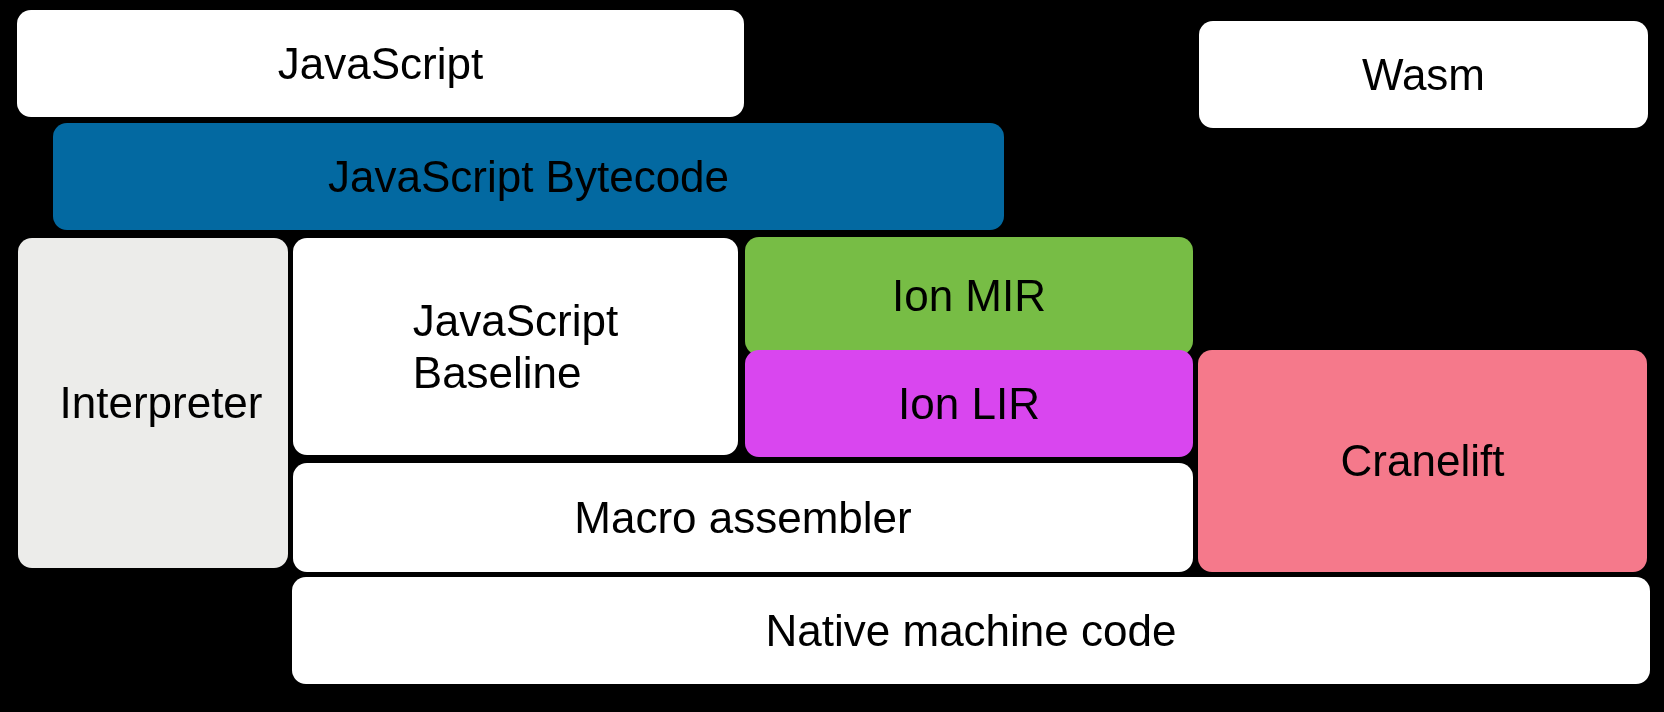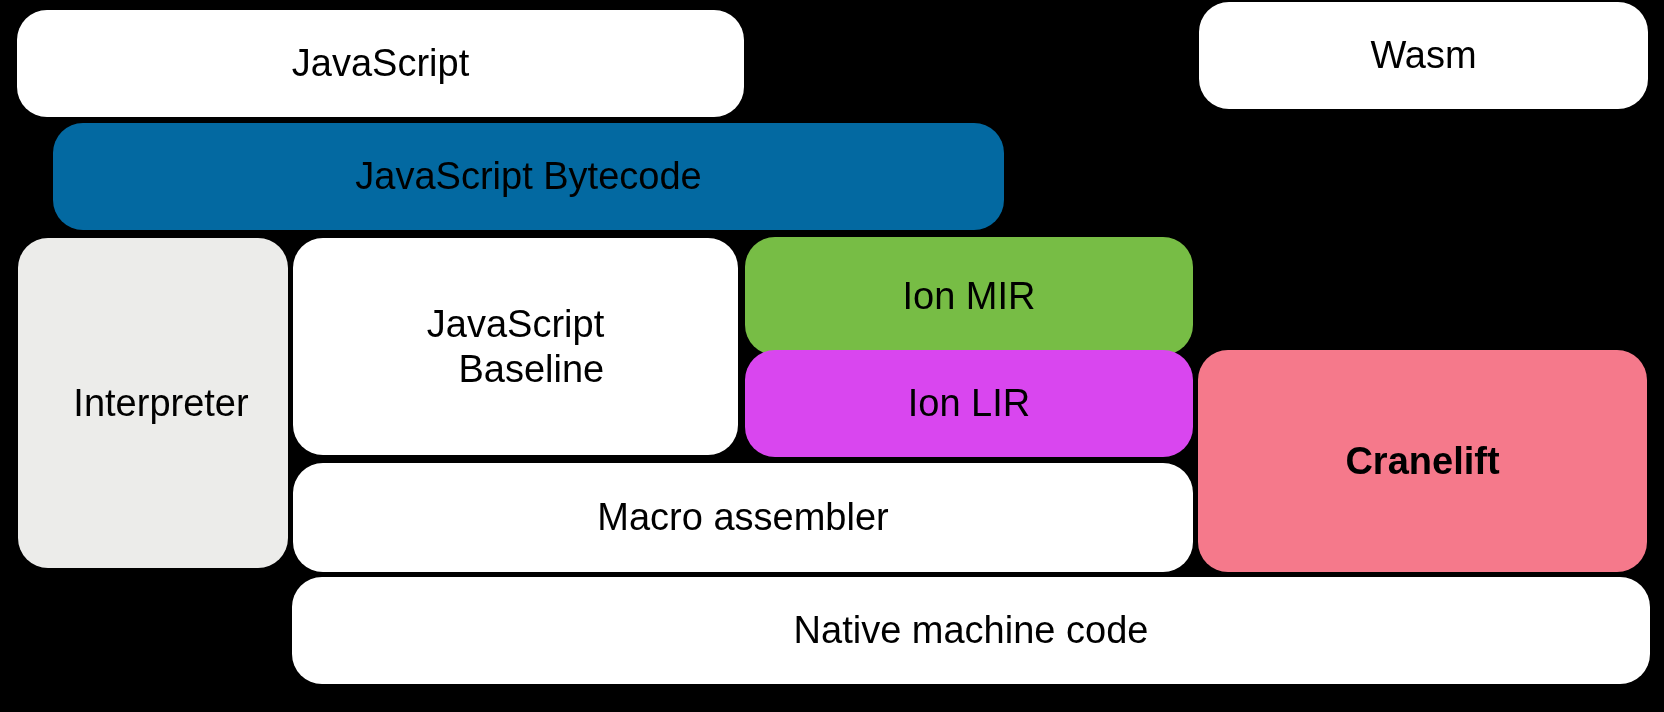--- a/index.html
+++ b/index.html
@@ -16,30 +16,30 @@
     font-family: "Liberation Sans", sans-serif;
   }
   .box {
     position: absolute;
     display: flex;
     align-items: center;
     justify-content: center;
     box-sizing: border-box;
     background: #ffffff;
     color: #000000;
-    border-radius: 30px;
-    font-size: 38px;
+    border-radius: 14px;
+    font-size: 44px;
     line-height: 1.18;
-    text-align: right;
+    text-align: left;
     white-space: pre-line;
   }
   
   .b-javascript          { left: 17px;   top: 10px;  width: 727px;  height: 107px; }
   .b-asmjs               { left: 747px;  top: 10px;  width: 446px;  height: 107px; }
-  .b-wasm                { left: 1199px; top: 2px;  width: 449px;  height: 107px; }
+  .b-wasm                { left: 1199px; top: 21px;  width: 449px;  height: 107px; }
   .b-js-bytecode         { left: 17px;   top: 123px; width: 951px;  height: 107px; }
   .b-baldrmonkey         { left: 973px;  top: 123px; width: 447px;  height: 107px; }
   .b-interpreter         { left: 18px;   top: 238px; width: 270px;  height: 330px; }
   .b-js-baseline         { left: 293px;  top: 238px; width: 445px;  height: 217px; }
   .b-ion-mir             { left: 745px;  top: 237px; width: 448px;  height: 118px; }
   .b-ion-lir             { left: 745px;  top: 350px; width: 448px;  height: 107px; }
   .b-cranelift           { left: 1198px; top: 350px; width: 449px;  height: 222px; }
   .b-macro-assembler     { left: 293px;  top: 463px; width: 900px;  height: 109px; }
   .b-native-machine-code { left: 292px;  top: 577px; width: 1358px; height: 107px; }
 </style>
@@ -48,16 +48,16 @@
 
 <div class="canvas">
   <div class="box b-javascript" style="background: rgb(255, 255, 255);">JavaScript</div>
   <div class="box b-wasm" style="background: rgb(255, 255, 255);">Wasm</div>
   <div class="box b-js-bytecode" style="background: #0369a1; margin-left: 36px;">JavaScript Bytecode</div>
   <div class="box b-interpreter" style="background: rgb(236, 236, 234); padding-left: 16px;">Interpreter</div>
   <div class="box b-js-baseline" style="background: rgb(255, 255, 255);">JavaScript
 Baseline</div>
   <div class="box b-ion-mir" style="background: rgb(119, 189, 69);">Ion MIR</div>
   <div class="box b-ion-lir" style="background: #d946ef;">Ion LIR</div>
-  <div class="box b-cranelift" style="background: rgb(245, 121, 139); font-weight: bold;">Cranelift</div>
+  <div class="box b-cranelift" style="background: rgb(245, 121, 139);">Cranelift</div>
   <div class="box b-macro-assembler" style="background: rgb(255, 255, 255);">Macro assembler</div>
   <div class="box b-native-machine-code" style="background: rgb(255, 255, 255);">Native machine code</div>
 </div>
 
 </body></html>

